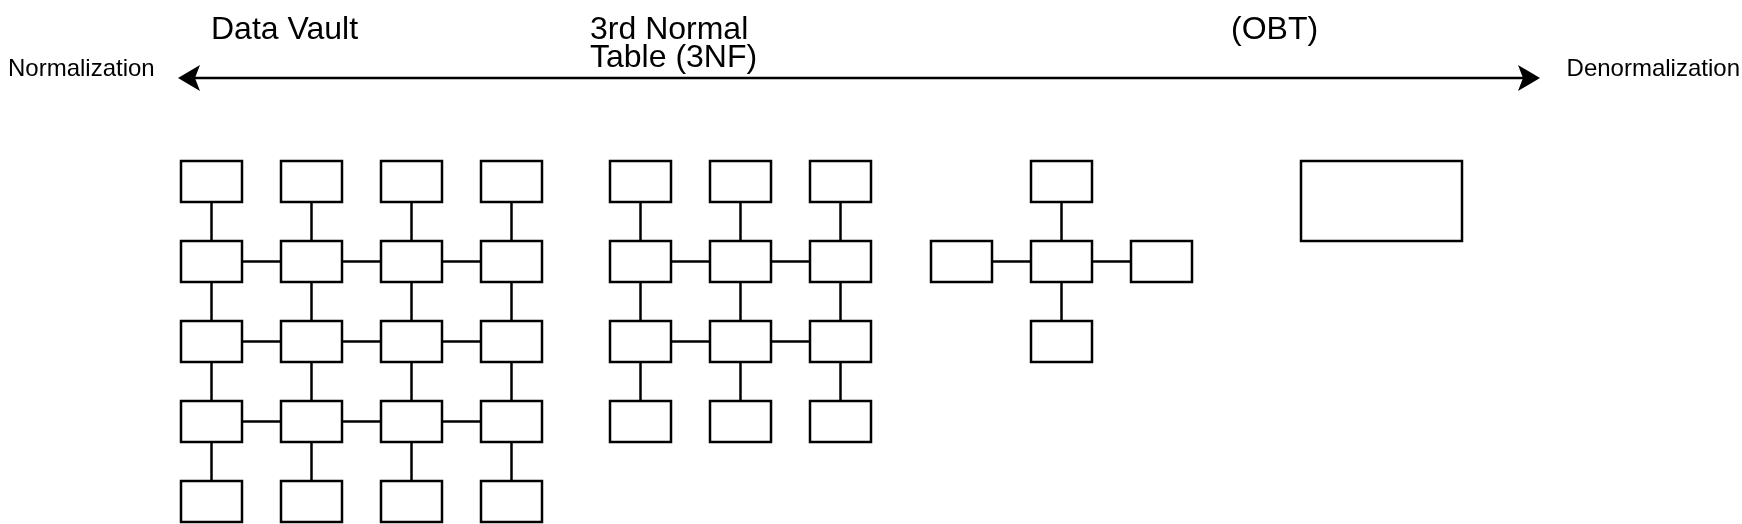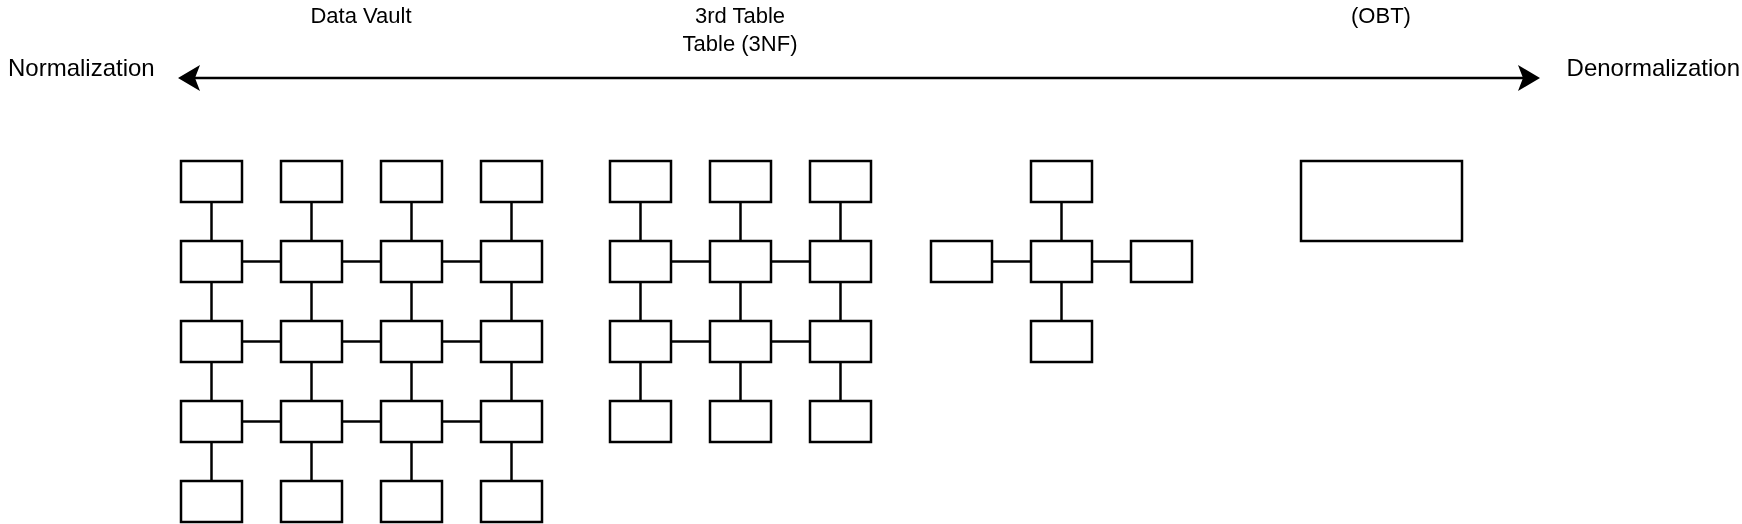--- a/index.html
+++ b/index.html
@@ -20,24 +20,24 @@
     position: absolute;
     top: 54px;
     font-size: 24px;
     line-height: 28px;
     white-space: nowrap;
   }
   .axis-label.left  { left: 8px; }
   .axis-label.right { right: 2px; }
   .method-label {
     position: absolute;
-    top: 2px;
+    top: 14px;
     width: 300px;
-    text-align: center;
-    font-size: 22px;
+    text-align: left;
+    font-size: 32px;
     line-height: 28px;
   }
   .method-label .line { white-space: nowrap; }
   svg.diagram-layer {
     position: absolute;
     left: 0;
     top: 0;
   }
 </style>
 </head>
@@ -47,21 +47,21 @@
 
   <div class="axis-label left">Normalization</div>
 
   <div class="axis-label right">Denormalization</div>
 
   <div class="method-label" style="left:211px">
     <div class="line">Data Vault</div>
   </div>
 
   <div class="method-label" style="left:590px">
-    <div class="line">3rd Table</div>
+    <div class="line">3rd Normal</div>
     <div class="line">Table (3NF)</div>
   </div>
 
   <div class="method-label" style="left:908px">
   </div>
 
   <div class="method-label" style="left:1231px">
     <div class="line">(OBT)</div>
   </div>
 

